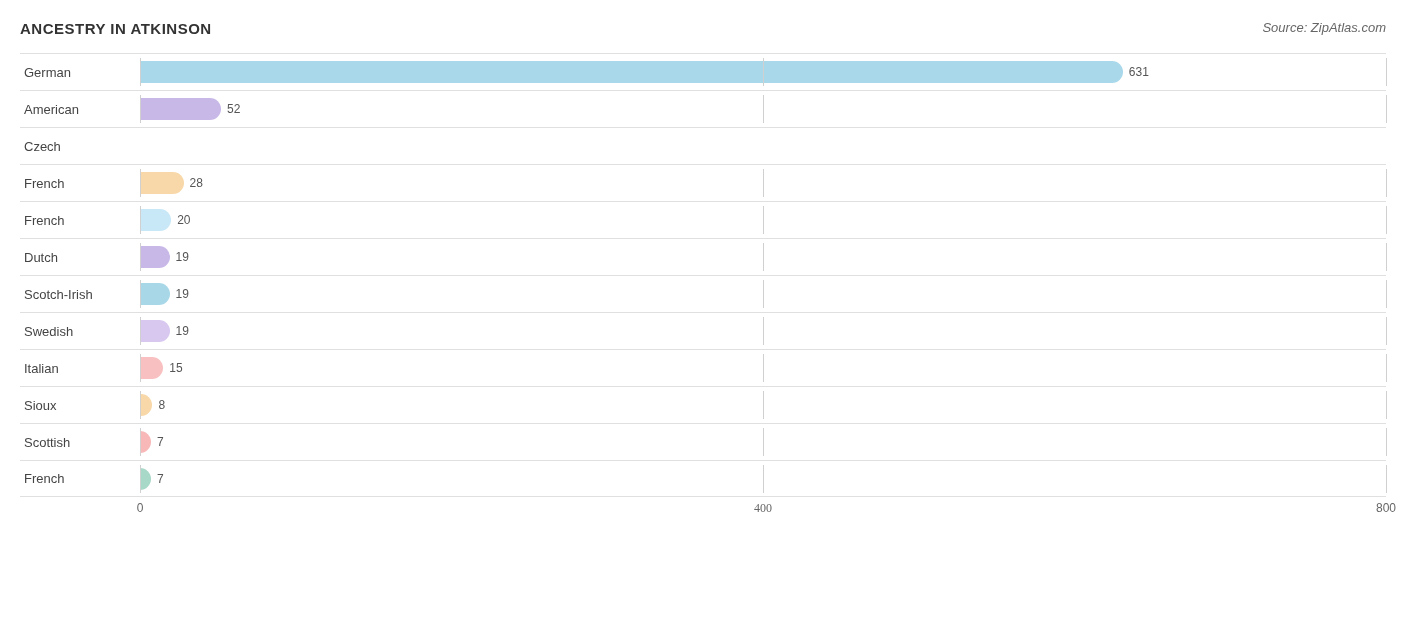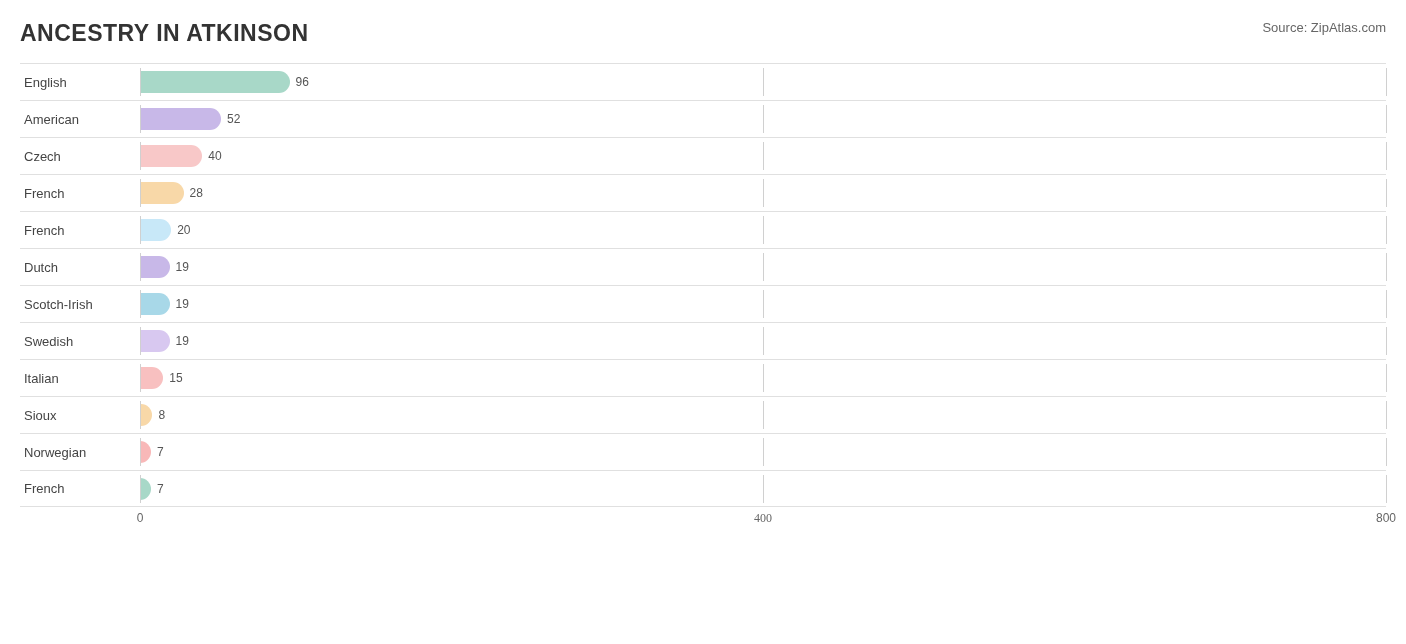--- a/index.html
+++ b/index.html
@@ -10,29 +10,30 @@
       min-height: 644px;
       padding: 20px 20px 40px 20px;
     }
     .header {
       display: flex;
       justify-content: space-between;
       align-items: flex-start;
       margin-bottom: 16px;
     }
     .title {
-      font-size: 23px;
+      font-size: 15px;
       font-weight: 600;
       color: #333;
       letter-spacing: 0.5px;
       text-align: center;
     }
     .source {
       font-size: 13px;
       color: #666;
+      font-style: italic;
     }
     .chart-area {
       position: relative;
       width: 100%;
     }
     .bar-row {
       display: flex;
       align-items: center;
       border-top: 1px solid #e0e0e0;
       min-height: 37px;
@@ -97,49 +98,42 @@
 </head>
 <body>
 
 <div class="header">
   <div class="title">ANCESTRY IN ATKINSON</div>
   <div class="source">Source: ZipAtlas.com</div>
 </div>
 
 <div class="chart-area" id="chart-area">
 
-    <div class="bar-row">
-      <div class="label-cell">English</div>
-      <div class="bar-cell" style="position: relative;">
-        <div class="grid-line" style="left: 0%;"></div>
-        <div class="grid-line" style="left: 50%;"></div>
-        <div class="grid-line" style="left: 100%;"></div>
-        <div class="bar" style="width: 12%; background: rgb(168, 216, 200);"></div>
-        <span class="bar-value">96</span>
+<div class="bar-row">
+      <div class="label-cell">German</div>
+      <div class="bar-cell" style="position: relative;">
+        <div class="grid-line" style="left: 0%;"></div>
+        <div class="grid-line" style="left: 50%;"></div>
+        <div class="grid-line" style="left: 100%;"></div>
+        <div class="bar" style="width: 78.875%; background: rgb(168, 216, 234);"></div>
+        <span class="bar-value">631</span>
       </div>
     </div>
     <div class="bar-row">
       <div class="label-cell">American</div>
       <div class="bar-cell" style="position: relative;">
         <div class="grid-line" style="left: 0%;"></div>
         <div class="grid-line" style="left: 50%;"></div>
         <div class="grid-line" style="left: 100%;"></div>
         <div class="bar" style="width: 6.5%; background: rgb(200, 184, 232);"></div>
         <span class="bar-value">52</span>
       </div>
     </div>
     <div class="bar-row">
       <div class="label-cell">Czech</div>
-      <div class="bar-cell" style="position: relative;">
-        <div class="grid-line" style="left: 0%;"></div>
-        <div class="grid-line" style="left: 50%;"></div>
-        <div class="grid-line" style="left: 100%;"></div>
-        <div class="bar" style="width: 5%; background: rgb(248, 200, 200);"></div>
-        <span class="bar-value">40</span>
-      </div>
     </div>
     <div class="bar-row">
       <div class="label-cell">French</div>
       <div class="bar-cell" style="position: relative;">
         <div class="grid-line" style="left: 0%;"></div>
         <div class="grid-line" style="left: 50%;"></div>
         <div class="grid-line" style="left: 100%;"></div>
         <div class="bar" style="width: 3.5%; background: rgb(248, 216, 168);"></div>
         <span class="bar-value">28</span>
       </div>
@@ -198,21 +192,21 @@
       <div class="label-cell">Sioux</div>
       <div class="bar-cell" style="position: relative;">
         <div class="grid-line" style="left: 0%;"></div>
         <div class="grid-line" style="left: 50%;"></div>
         <div class="grid-line" style="left: 100%;"></div>
         <div class="bar" style="width: 1%; background: rgb(248, 216, 168);"></div>
         <span class="bar-value">8</span>
       </div>
     </div>
     <div class="bar-row">
-      <div class="label-cell">Norwegian</div>
+      <div class="label-cell">Scottish</div>
       <div class="bar-cell" style="position: relative;">
         <div class="grid-line" style="left: 0%;"></div>
         <div class="grid-line" style="left: 50%;"></div>
         <div class="grid-line" style="left: 100%;"></div>
         <div class="bar" style="width: 0.875%; background: rgb(248, 184, 184);"></div>
         <span class="bar-value">7</span>
       </div>
     </div>
     <div class="bar-row">
       <div class="label-cell">French</div>

